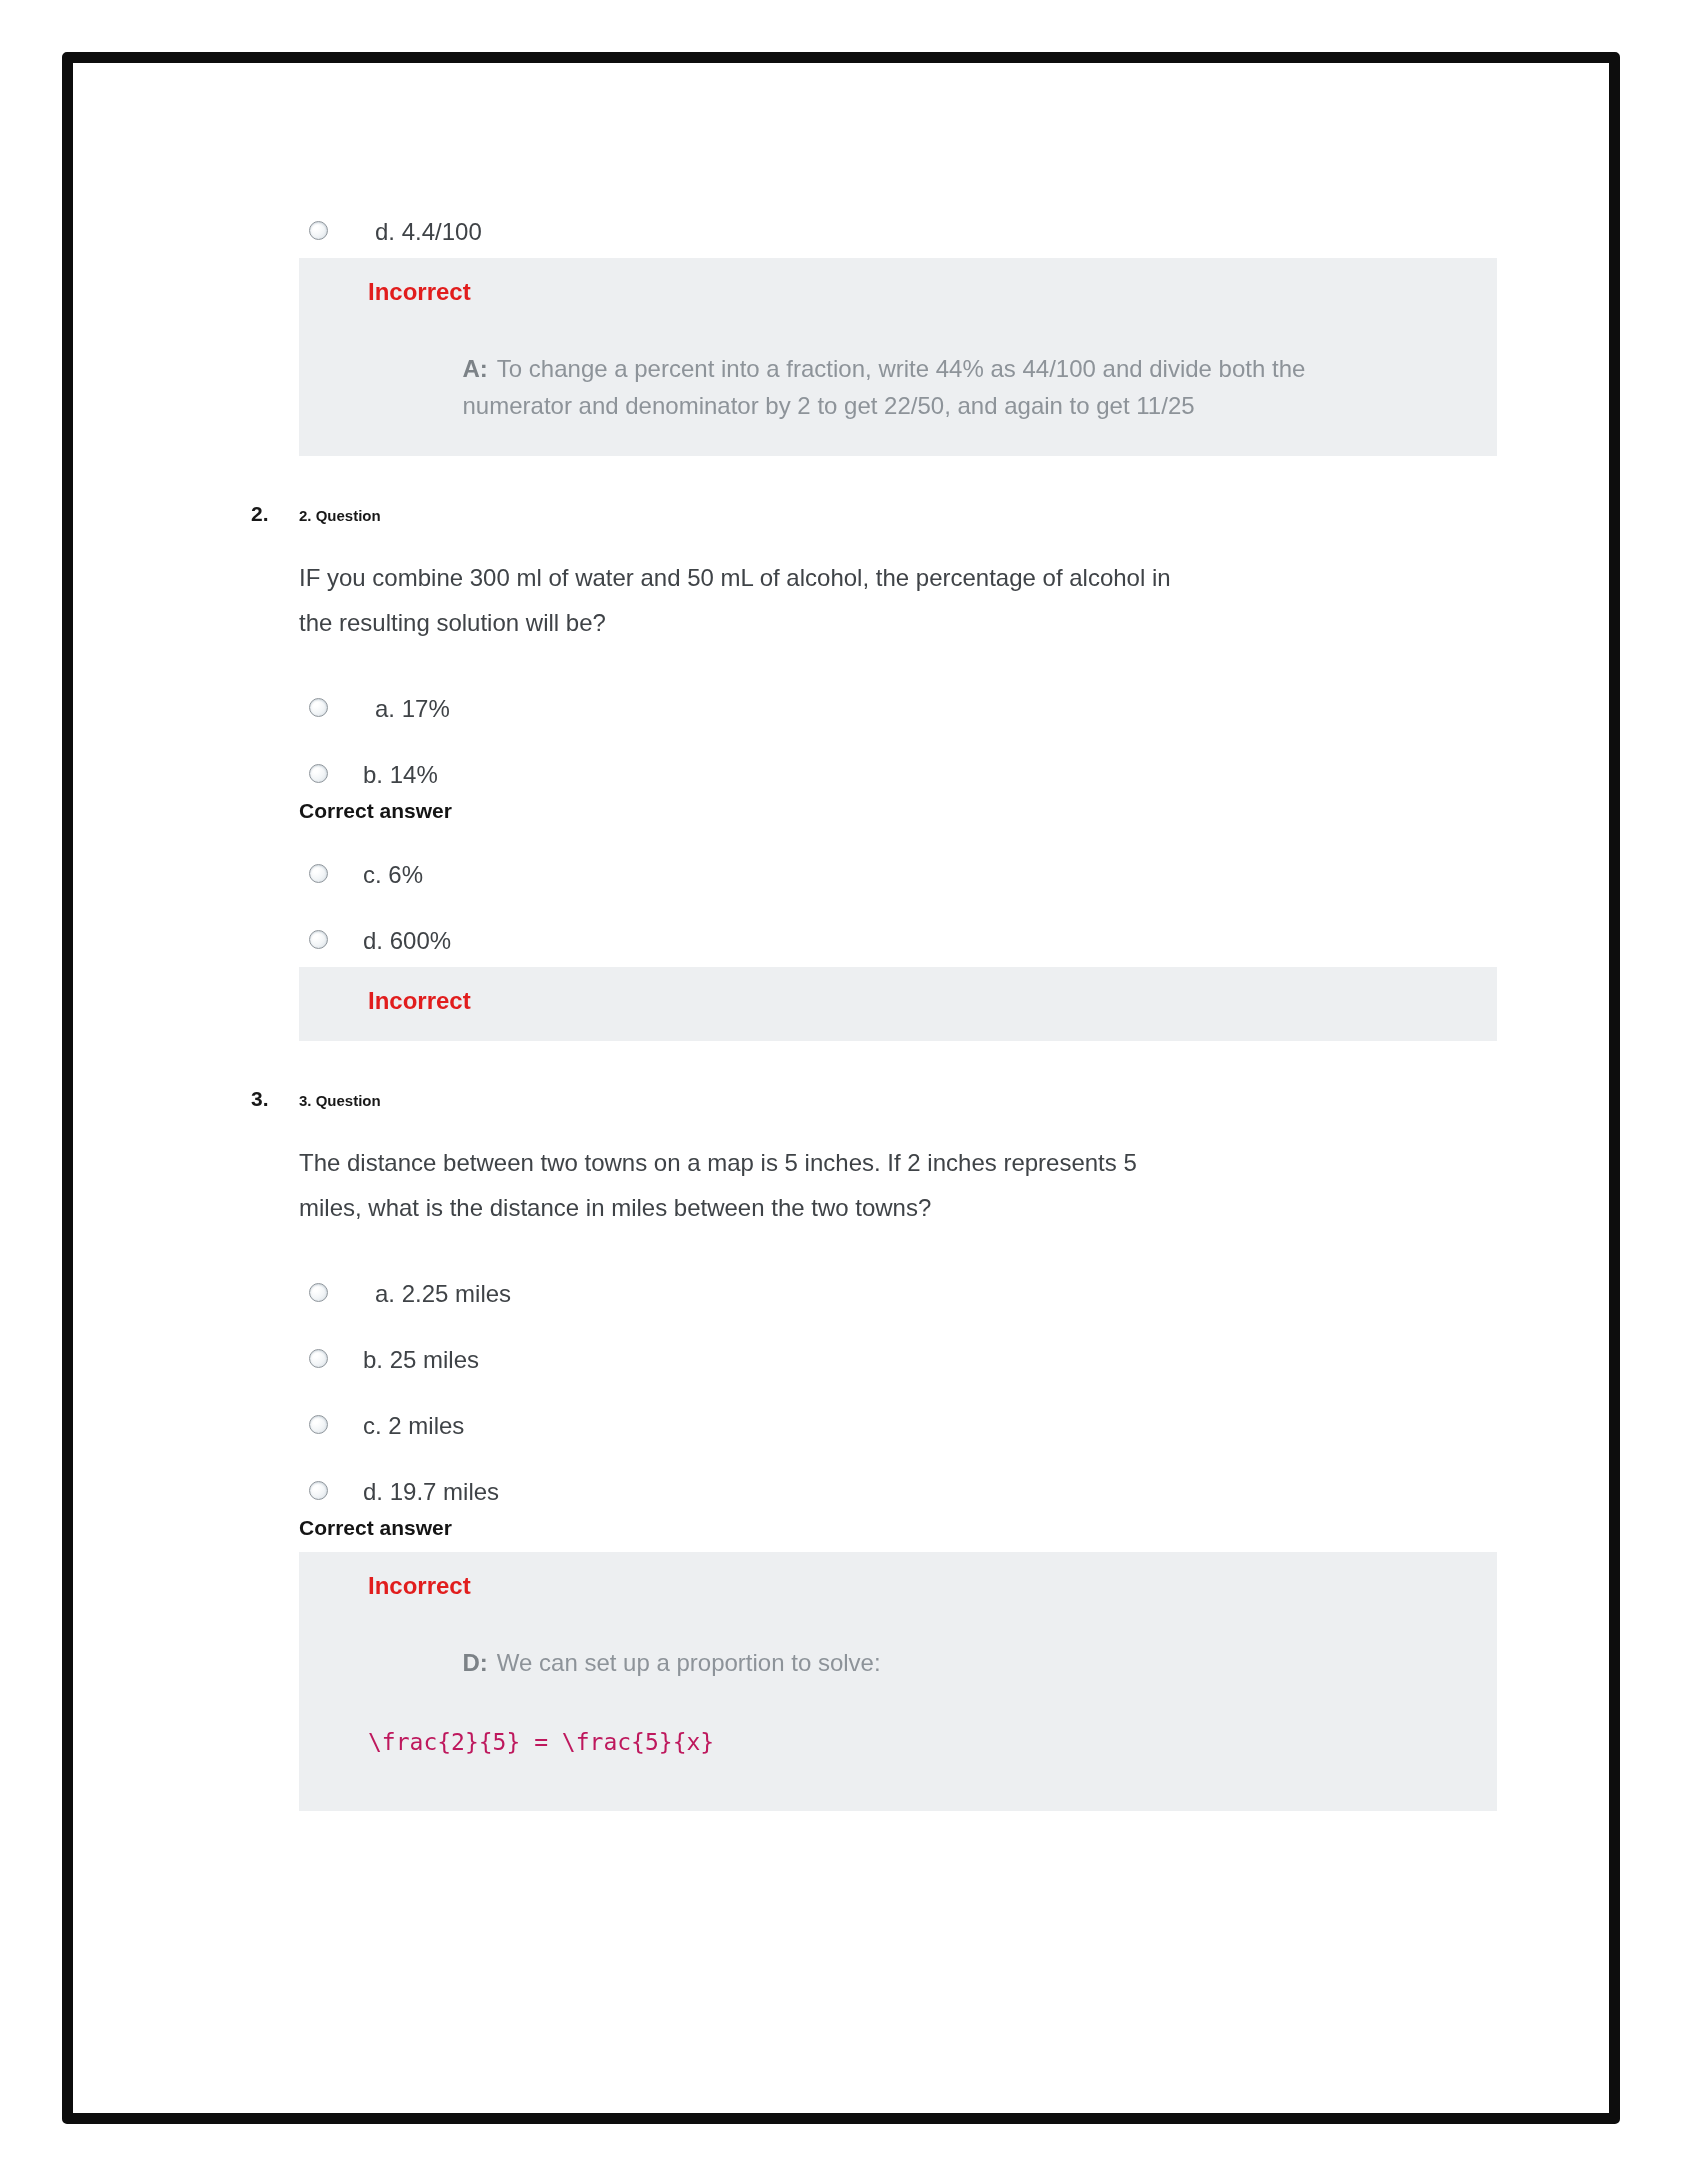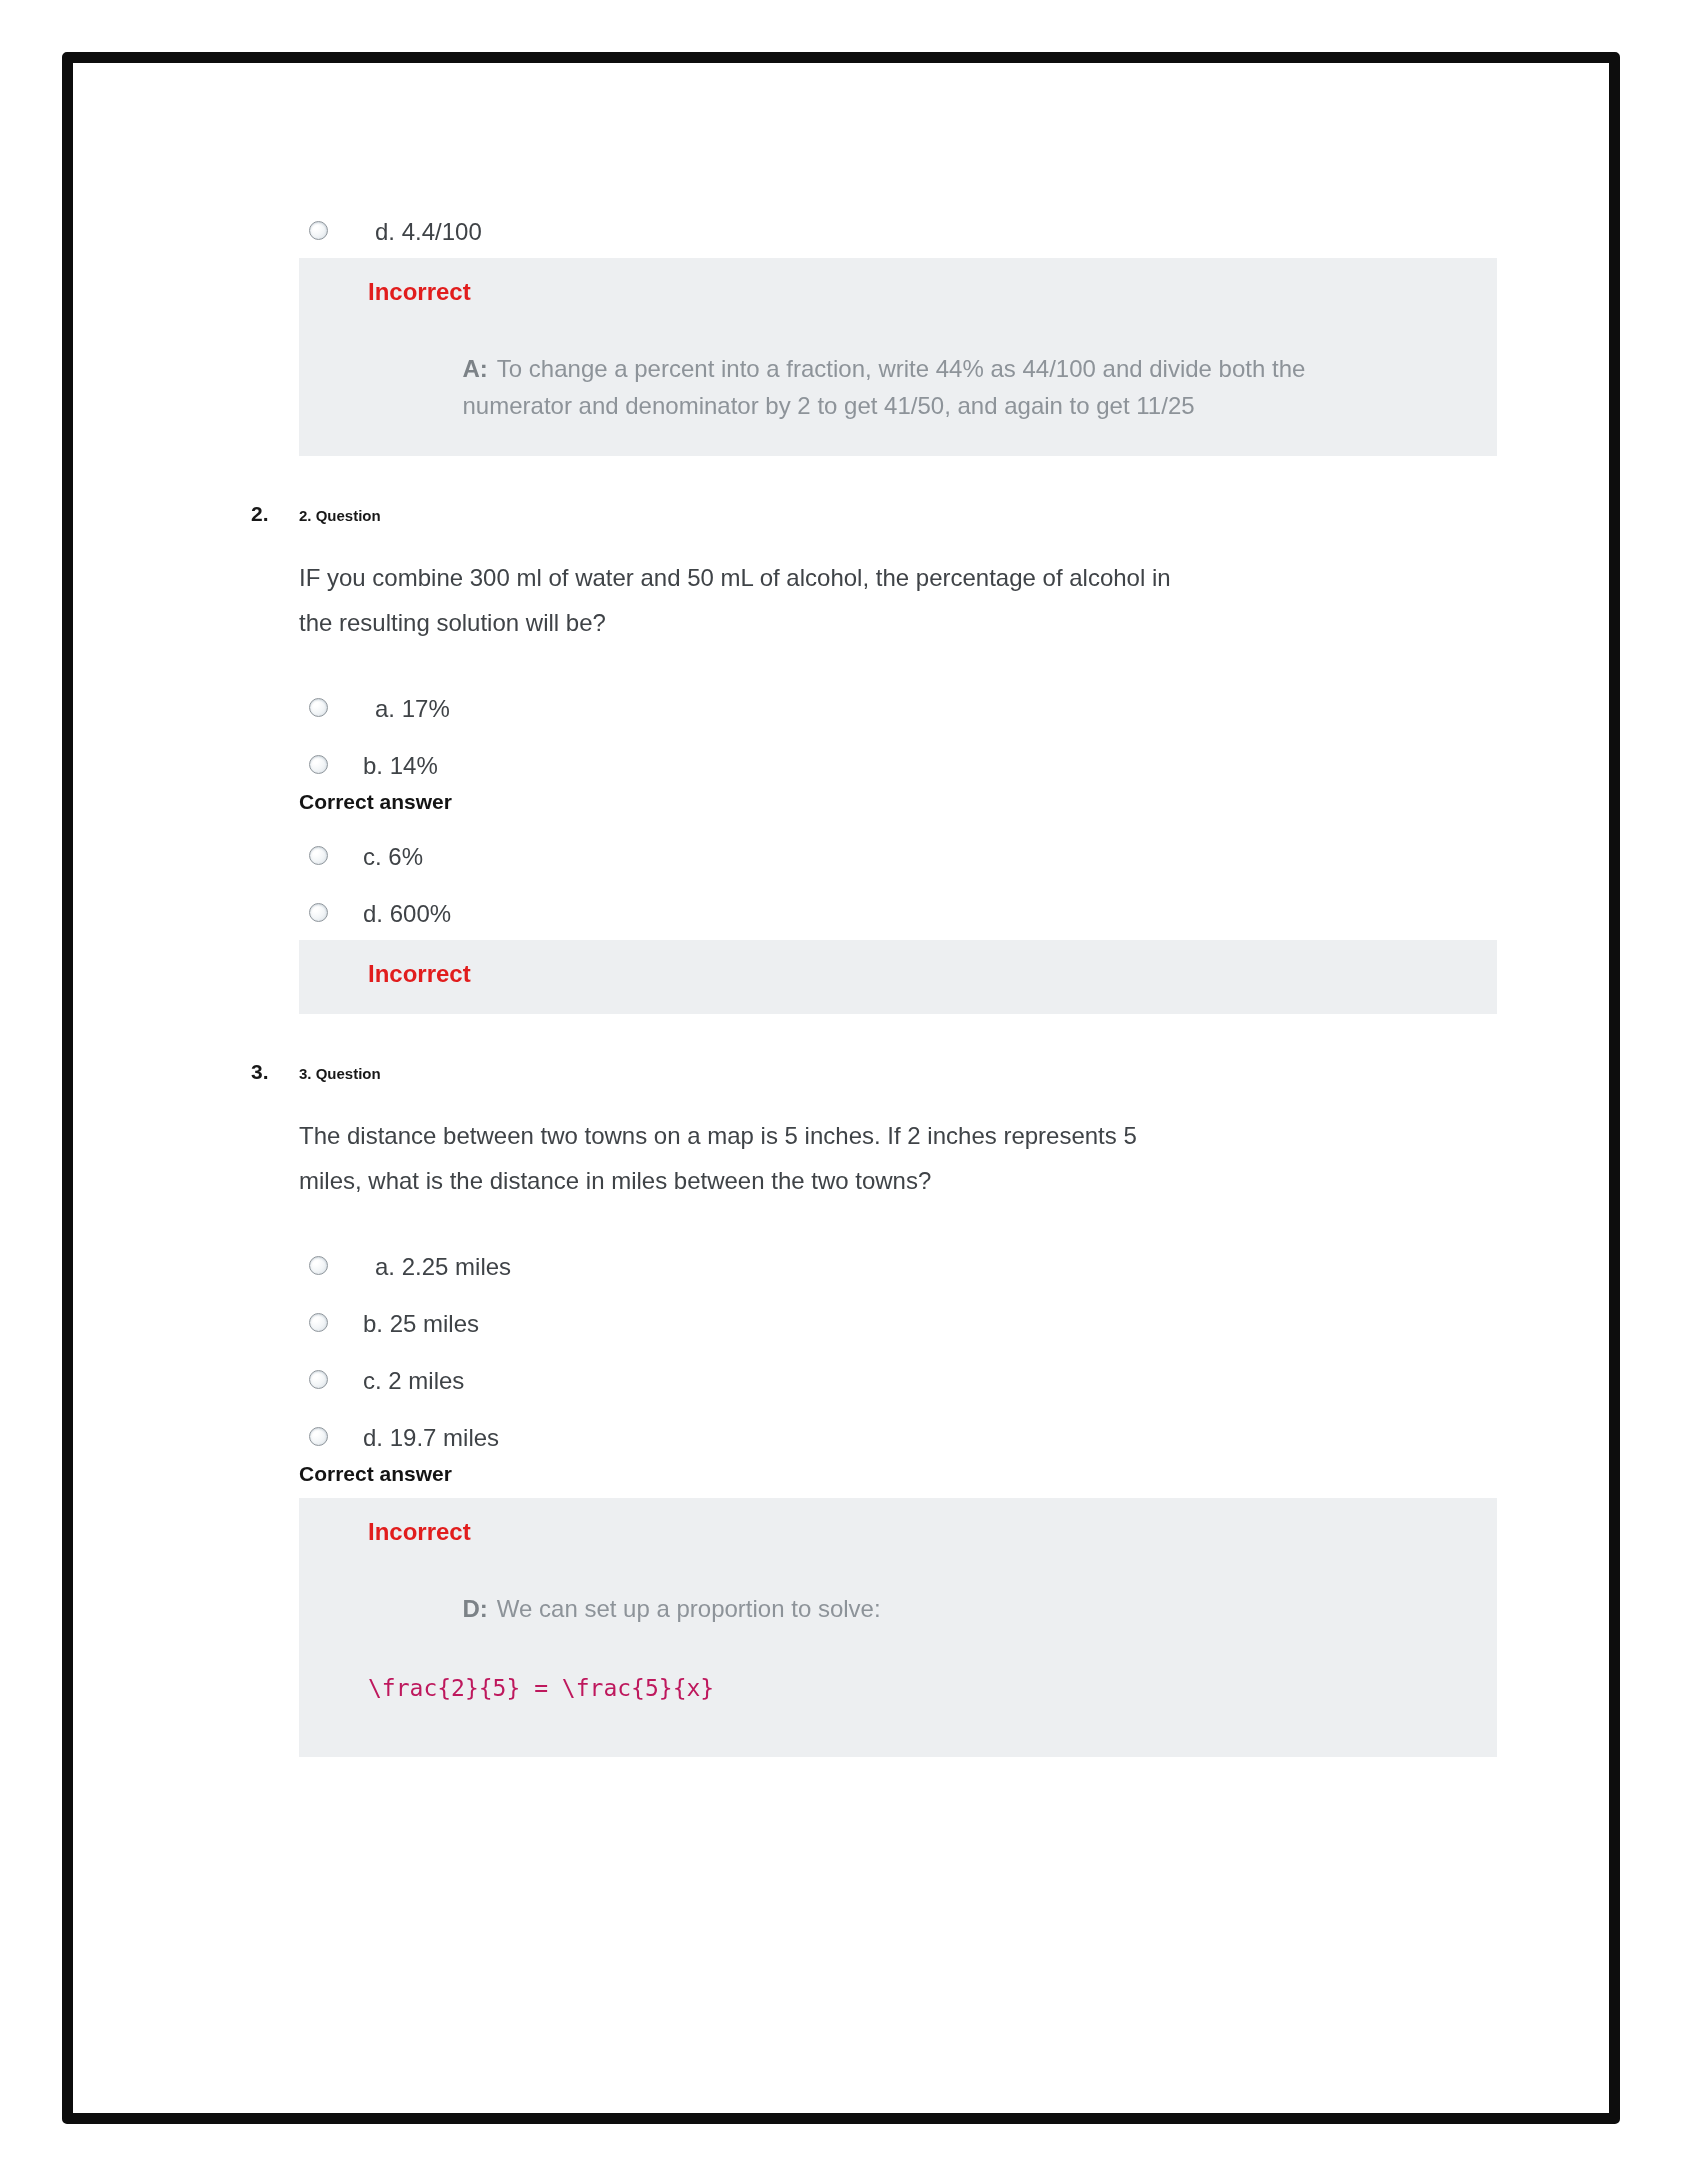--- a/index.html
+++ b/index.html
@@ -42,21 +42,21 @@
     font-size: 24px;
     line-height: 1.85;
     color: #3f4347;
   }
   .options { margin-top: 50px; }
   .options.tight { margin-top: 0; }
   .option {
     display: flex;
     align-items: flex-start;
     padding-left: 10px;
-    margin-top: 29px;
+    margin-top: 38px;
   }
   .option.first { margin-top: 0; gap: 12px; }
   .radio {
     flex: 0 0 auto;
     width: 17px; height: 17px;
     margin-top: 3px;
     border-radius: 50%;
     border: 1px solid #8f969c;
     background: radial-gradient(circle at 32% 30%, #ffffff 15%, #f2f5f7 55%, #d8dfe5 100%);
     box-shadow: inset 0 1px 2px rgba(60, 90, 120, 0.25);
@@ -111,21 +111,21 @@
   <section class="question first">
     <div class="q-body">
       <div class="options tight">
         <div class="option first">
           <span class="radio"></span>
           <span class="opt-label">d. 4.4/100</span>
         </div>
       </div>
       <div class="feedback">
         <div class="fb-title">Incorrect</div>
-        <p class="fb-text"><span class="fb-prefix">A:</span><span>To change a percent into a fraction, write 44% as 44/100 and divide both the numerator and denominator by 2 to get 41/50, and again to get 11/25</span></p>
+        <p class="fb-text"><span class="fb-prefix">A:</span><span>To change a percent into a fraction, write 44% as 44/100 and divide both the numerator and denominator by 2 to get 22/50, and again to get 11/25</span></p>
       </div>
     </div>
   </section>
 
   <section class="question">
     <div class="q-head">
       <span class="q-num">2.</span>
       <span class="q-label">2. Question</span>
     </div>
     <div class="q-body">

